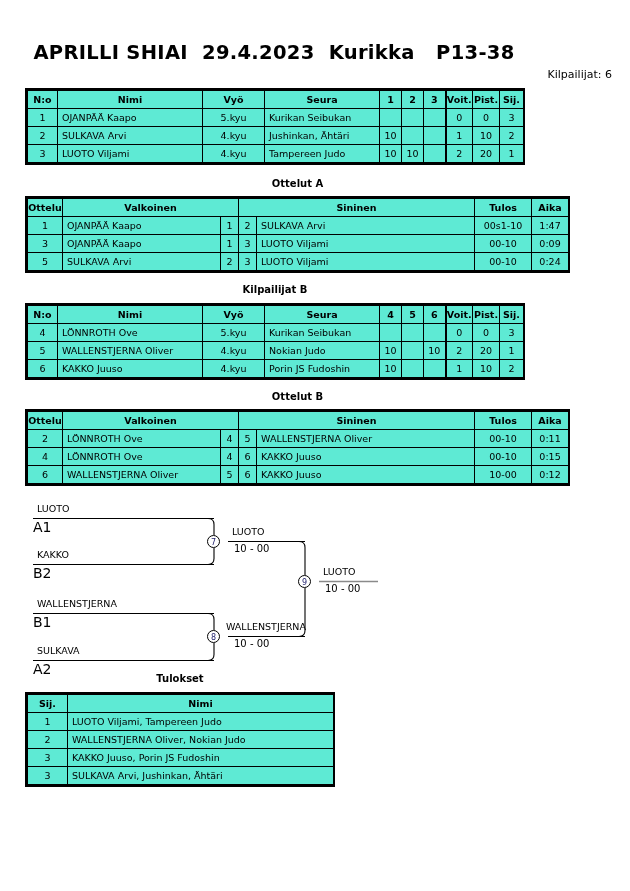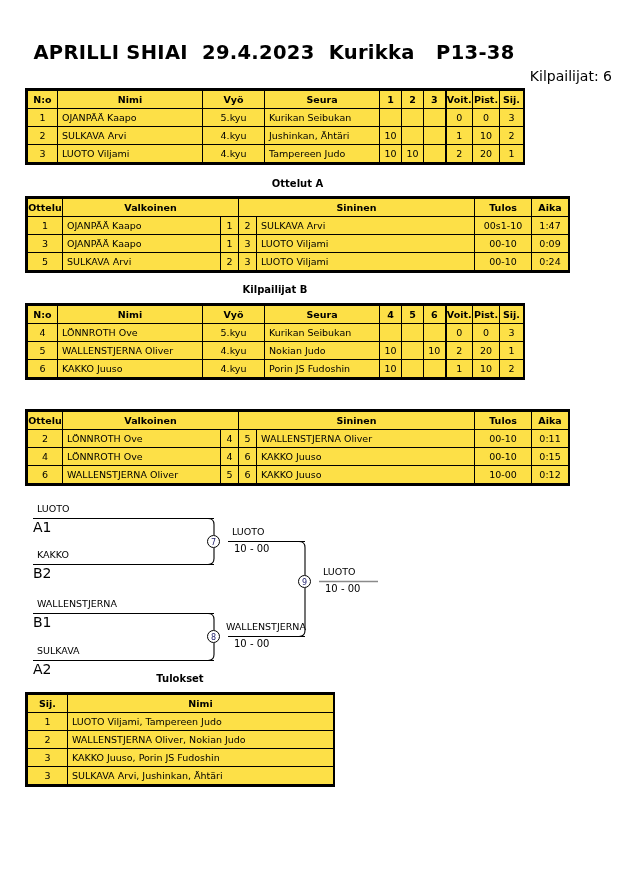--- a/index.html
+++ b/index.html
@@ -30,40 +30,40 @@
     width: 548px;
     text-align: center;
     font-size: 19.5px;
     font-weight: bold;
     letter-spacing: 0.3px;
     white-space: pre;
   }
   .entrant-count {
     position: absolute;
     right: 18px; top: 68px;
-    font-size: 14px;
+    font-size: 11px;
     font-weight: normal;
     white-space: pre;
   }
 
   
   .caption {
     position: absolute;
     font-size: 10px;
     font-weight: bold;
     text-align: center;
     white-space: pre;
   }
 
   
   table.grid {
     position: absolute;
     border-collapse: collapse;
     font-size: 9.5px;
-    background: #fde047;
+    background: #5eead4;
     table-layout: fixed;
   }
   table.grid th, table.grid td {
     border: 1px solid #000;
     padding: 0;
     height: 17px;
     line-height: 16px;
     font-weight: normal;
     overflow: hidden;
     white-space: nowrap;
@@ -320,20 +320,21 @@
           <td class="c"></td>
           <td class="c"></td>
           <td class="c sep">1</td>
           <td class="c">10</td>
           <td class="c">2</td>
         </tr>
       </tbody>
     </table>
   </div>
 
+  <div class="caption" style="left:25px; top:391px; width:545px;">Ottelut B</div>
   <div class="framewrap" style="left:25px; top:409px; width:545px;">
     <table class="grid">
       <colgroup>
         <col style="width:35px">
           <col style="width:158px">
         <col style="width:18px">
           <col style="width:18px">
         <col style="width:218px">
           <col style="width:57px">
           <col style="width:37px">

